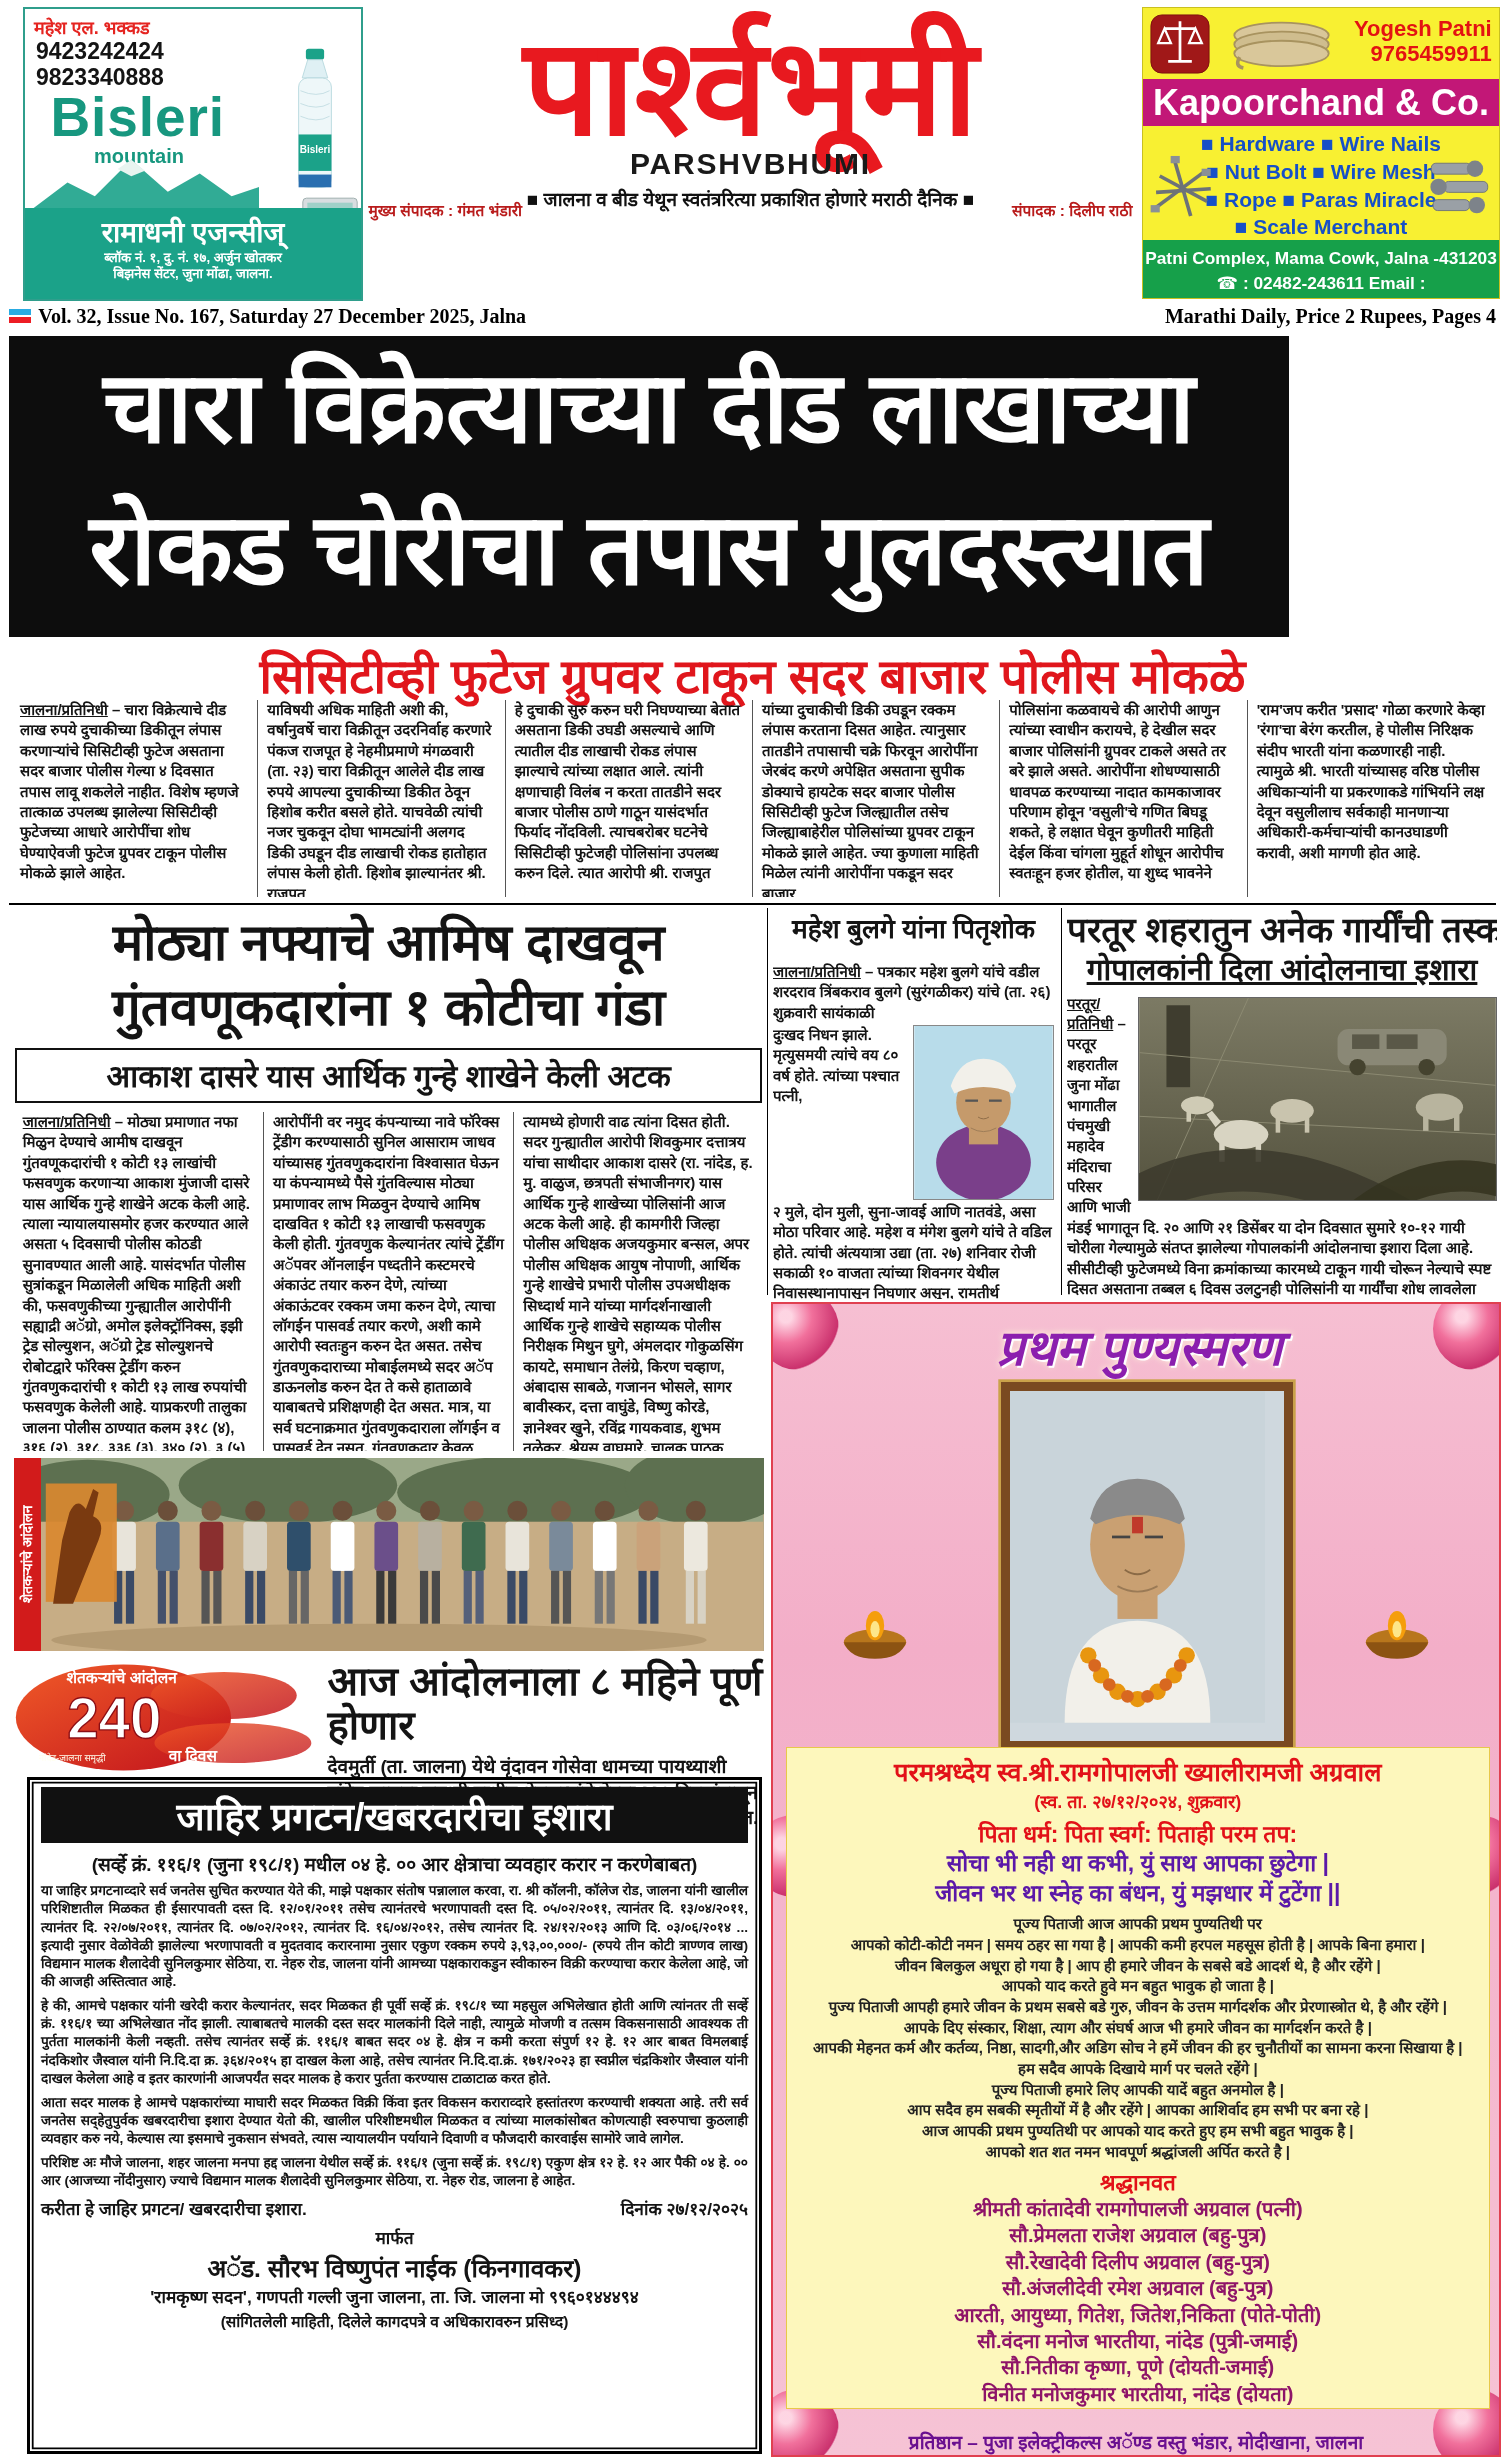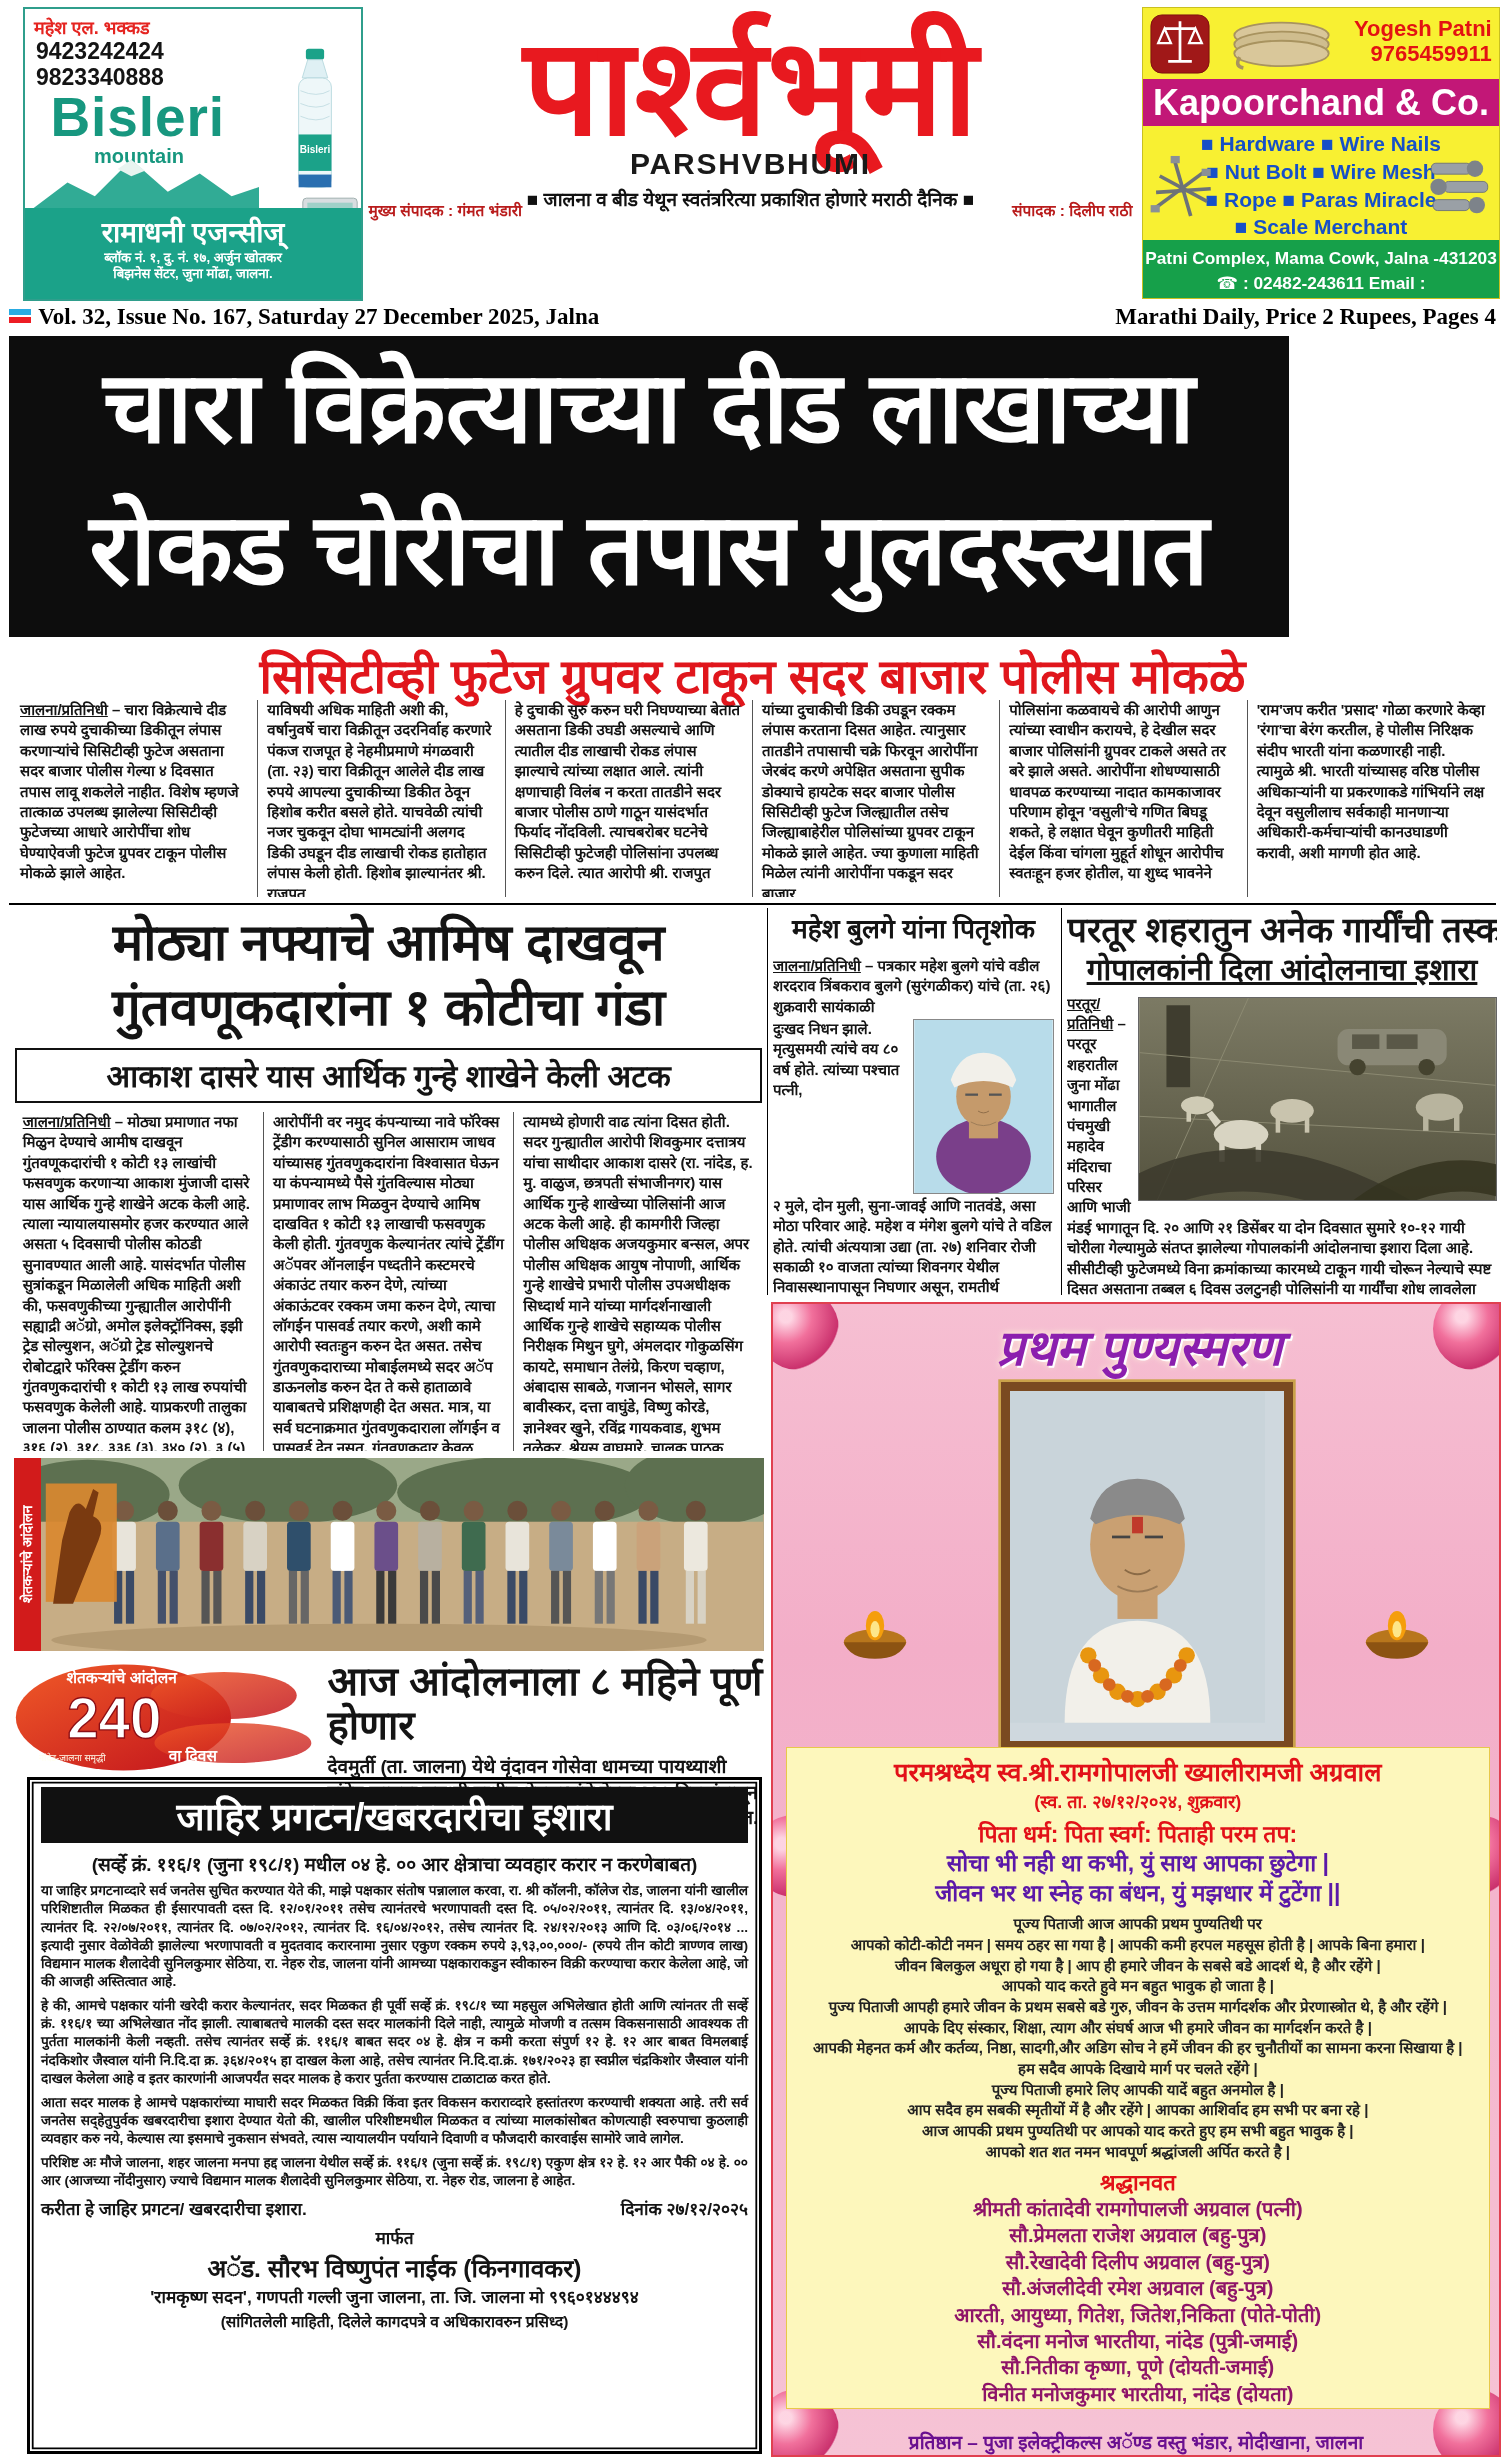--- a/index.html
+++ b/index.html
@@ -23,21 +23,21 @@
   .mh-tag{font-size:19px;font-weight:bold;color:#111;margin-top:5.5px;}
   .right-ad{left:1142px;top:7.3px;width:356px;height:290px;background:#f8f032;border:1.8px solid #c9c020;overflow:hidden;}
   .ra-person{position:absolute;right:7.3px;top:7.3px;text-align:right;color:#e31212;font-weight:bold;font-size:22px;line-height:1.15;}
   .ra-band{position:absolute;left:0;top:71px;width:100%;height:47px;background:#c21777;color:#fff;
            font-weight:bold;font-size:36px;text-align:center;line-height:47px;}
   .ra-items{position:absolute;left:0;top:122px;width:100%;text-align:center;color:#1650c8;font-weight:bold;font-size:21px;line-height:1.32;}
   .ra-green{position:absolute;left:0;bottom:0;width:100%;height:58px;background:#16a04a;color:#fff;
             font-weight:bold;text-align:center;font-size:17.3px;line-height:1.45;padding-top:5.5px;box-sizing:border-box;}
   
   .dateline{left:9px;top:303px;width:1487px;height:27px;display:flex;align-items:center;
-            font-family:"Liberation Serif","DejaVu Serif",serif;font-weight:bold;font-size:23px;color:#000;}
+            font-family:"Liberation Serif","DejaVu Serif",serif;font-weight:bold;font-size:20px;color:#000;}
   .dl-flag{width:22px;height:14.6px;margin-right:7.3px;display:inline-block;}
   .dl-flag .b1{display:block;width:100%;height:5.5px;background:#29abe2;}
   .dl-flag .b2{display:block;width:100%;height:5.5px;background:#ed1c24;margin-top:2.7px;}
   .dl-stripes{flex:1;margin:0 12.8px;}
   .dl-stripes .s1{height:4.6px;background:#29abe2;}
   .dl-stripes .s2{height:4.6px;background:#ed1c24;margin-top:2.7px;}
   
   .headline-box{left:9px;top:336px;width:1280px;height:301px;background:#0d0d0d;color:#fff;
                 text-align:center;font-weight:bold;}
   .hb-line{font-size:100px;line-height:1.42;white-space:nowrap;}
@@ -363,21 +363,21 @@
       </svg>
       <div class="an-right">
         <div class="an-h">आज आंदोलनाला ८ महिने पूर्ण होणार</div>
         <div class="an-t">देवमुर्ती (ता. जालना) येथे वृंदावन गोसेवा धामच्या पायथ्याशी नांदेड-जालना समृध्दी बाधीत शेतकऱ्यांचे गेल्या २३९ दिवसांपासून आंदोलन सरु असून, शनिवारी (ता. २७) ८ महिने पूर्ण होत आहेत.</div>
       </div>
     </div>
   </div>
 
   <div class="abs bulge">
     <h3>महेश बुलगे यांना पितृशोक</h3>
-    <div class="art" style="margin-top:10px">
+    <div class="art" style="margin-top:16px">
       <span class="lead">जालना/प्रतिनिधी</span>
       <span>– पत्रकार महेश बुलगे यांचे वडील शरदराव त्रिंबकराव बुलगे (सुरंगळीकर) यांचे (ता. २६) शुक्रवारी सायंकाळी</span>
     </div>
     <div class="bulge-row">
       <div class="txt art">दुःखद निधन झाले. मृत्युसमयी त्यांचे वय ८० वर्ष होते. त्यांच्या पश्चात पत्नी,</div>
       <svg class="bulge-photo" viewBox="0 0 152 190">
         <rect width="152" height="190" fill="#b8dcea"></rect>
         <ellipse cx="76" cy="150" rx="52" ry="42" fill="#7a3f8a"></ellipse>
         <rect x="60" y="108" width="32" height="22" fill="#c59a6b"></rect>
         <ellipse cx="76" cy="84" rx="30" ry="34" fill="#c59a6b"></ellipse>

